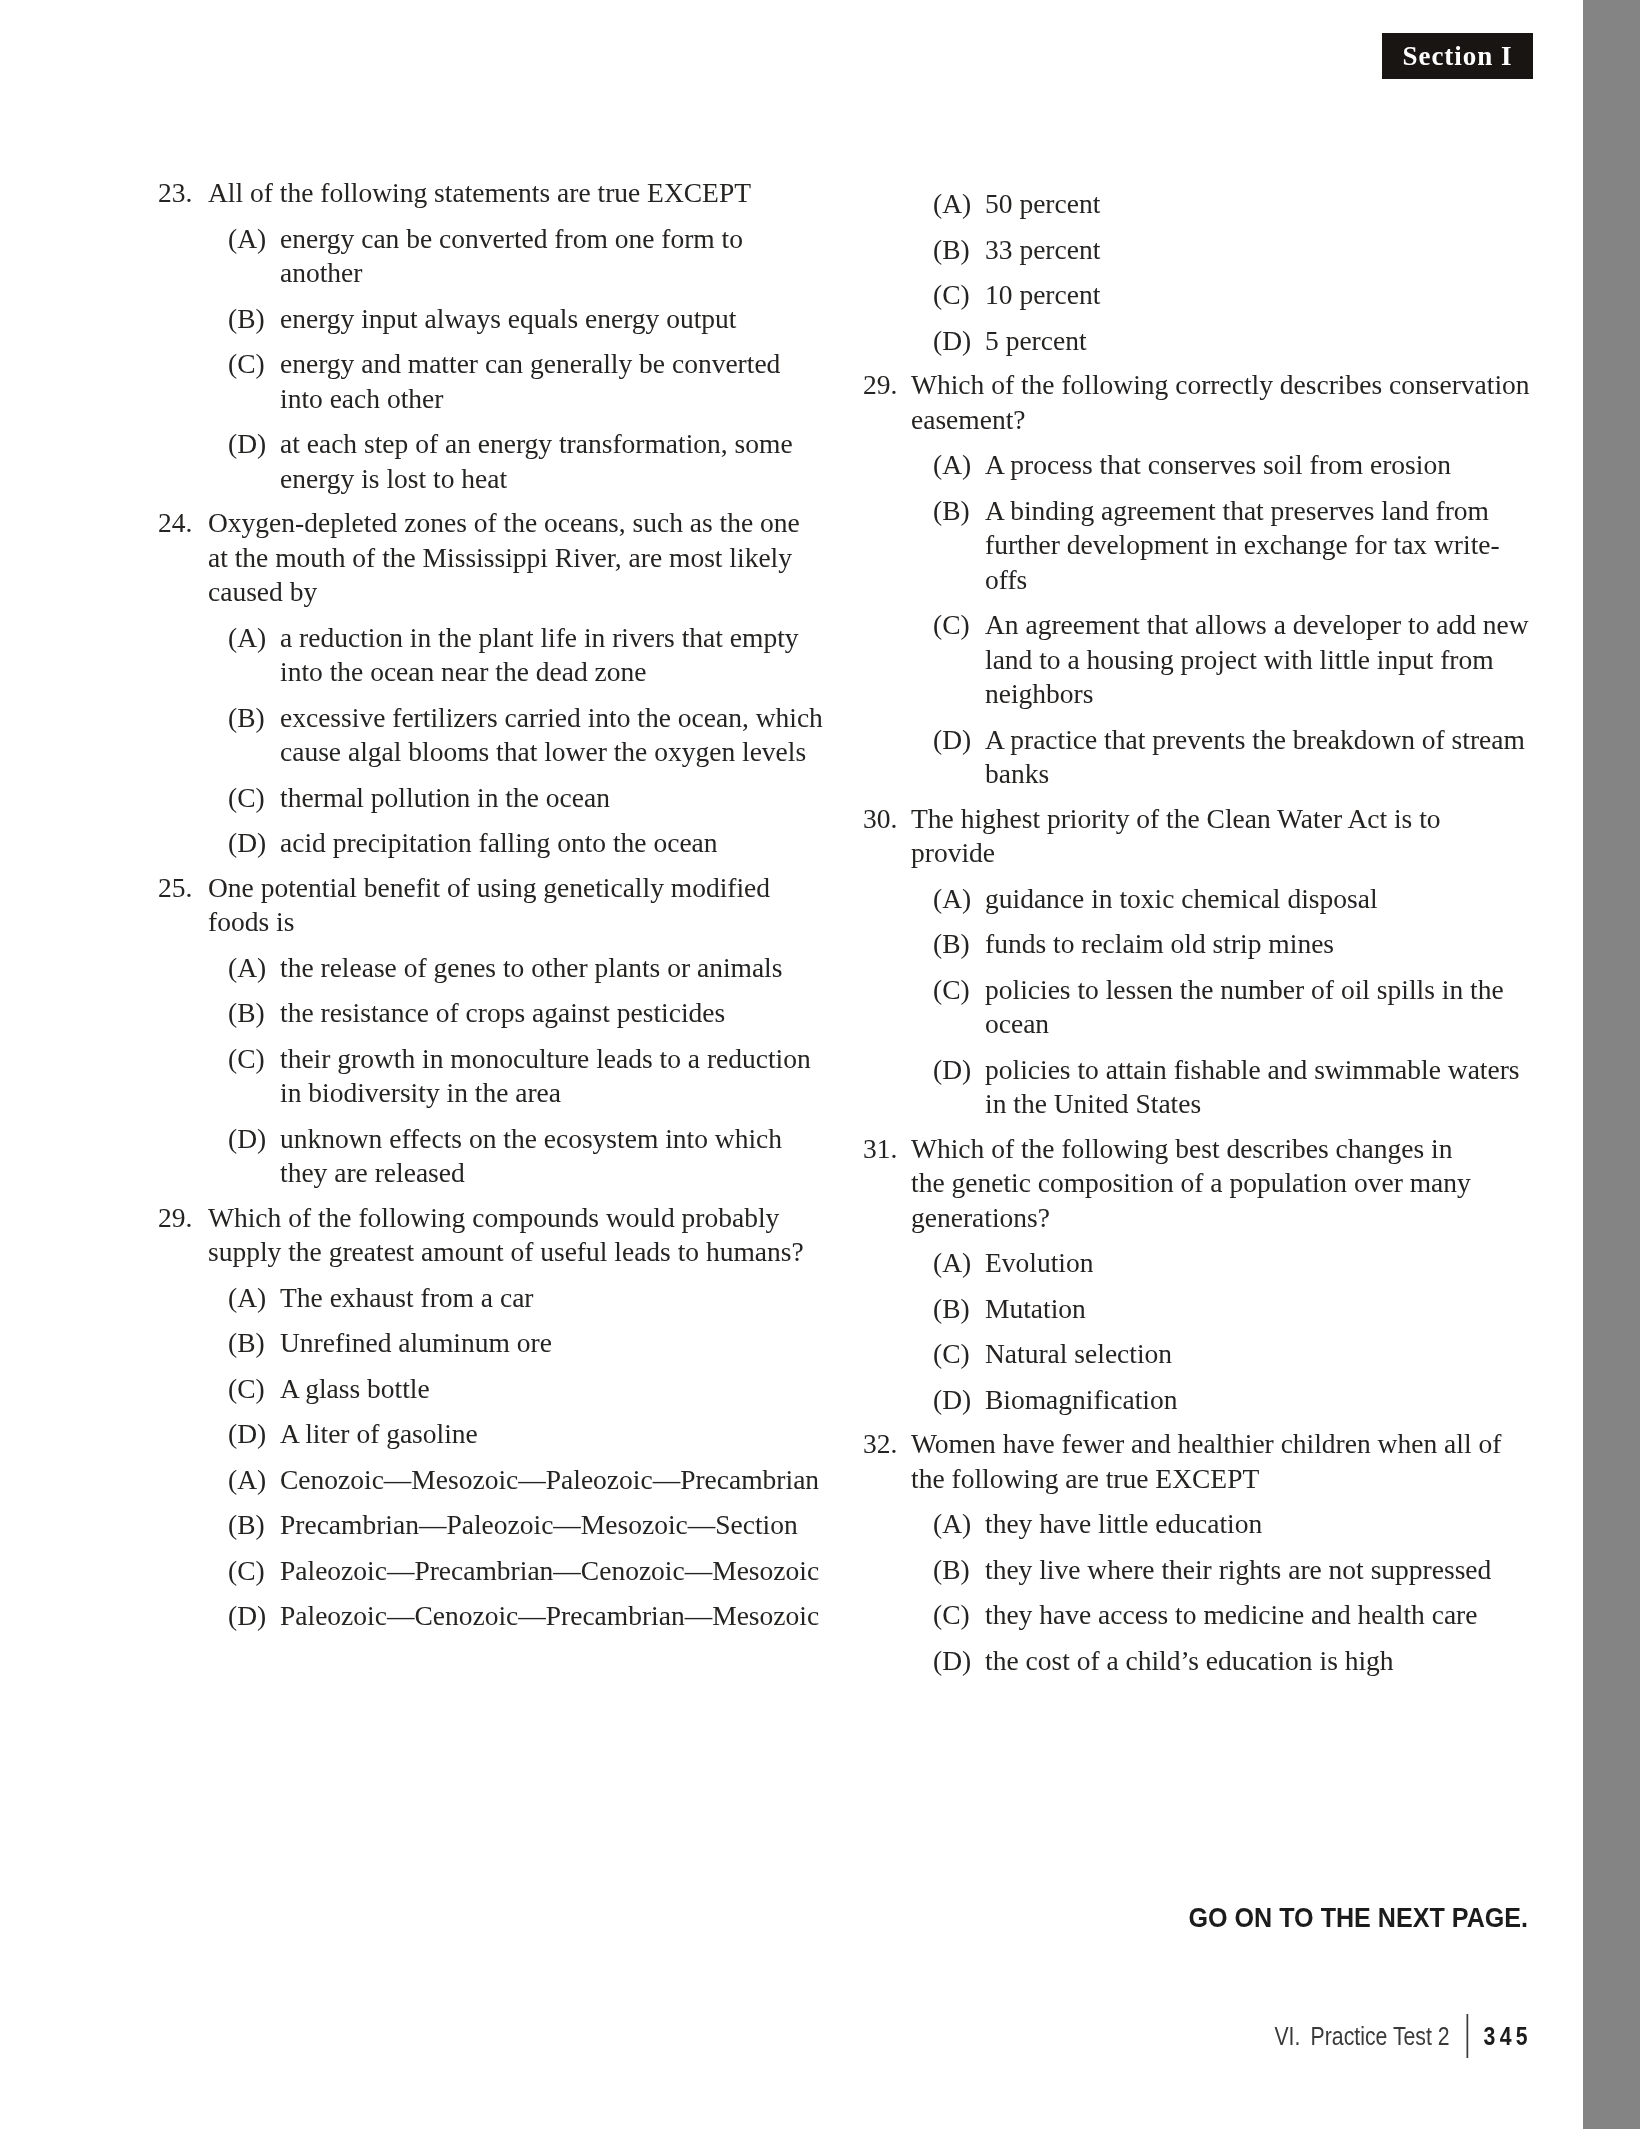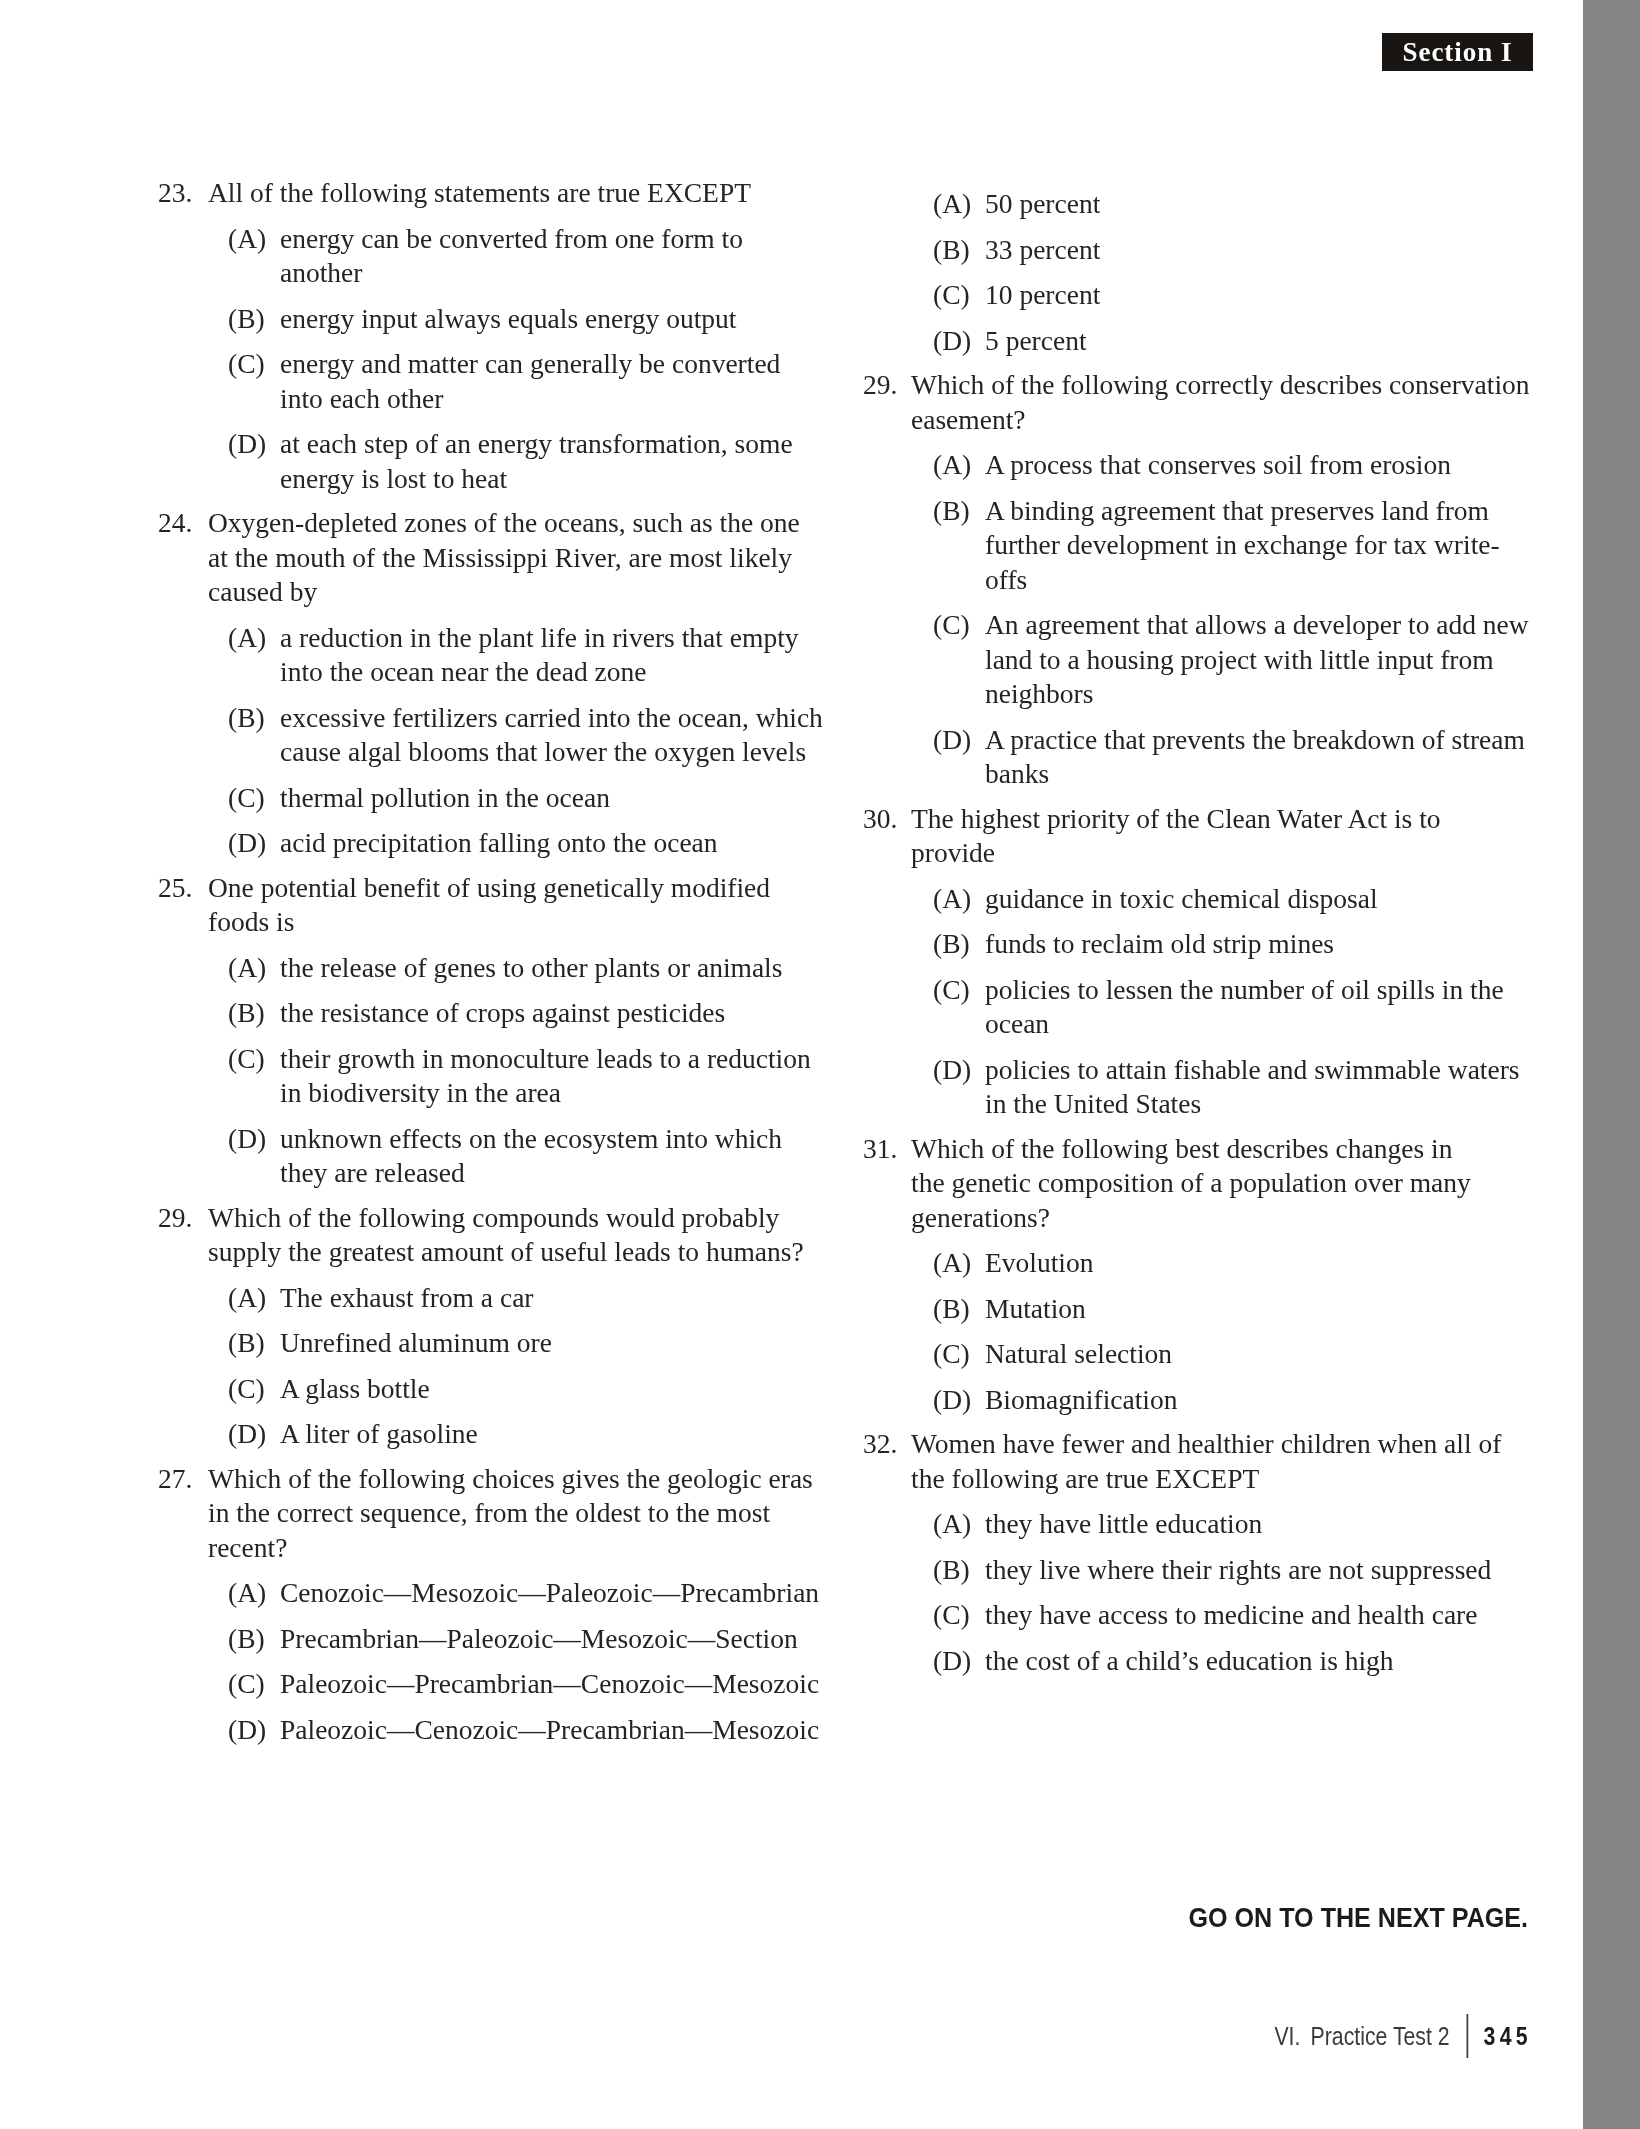--- a/index.html
+++ b/index.html
@@ -14,21 +14,21 @@
   }
   .sidebar-band {
     position: absolute;
     top: 0; right: 0;
     width: 57px; height: 100%;
     background: #848484;
   }
   .section-badge {
     position: absolute;
     left: 1382px; top: 33px;
-    width: 151px; height: 38px;
+    width: 151px; height: 46px;
     background: #181512;
     color: #ffffff;
     font-weight: bold;
     font-size: 27px;
     display: flex;
     align-items: center;
     justify-content: center;
     letter-spacing: 1px;
   }
   .col {
@@ -188,26 +188,20 @@
         <div class="option">
           <span class="opt-letter">(C)</span>
           <div class="opt-text">A glass bottle</div>
         </div>
         <div class="option">
           <span class="opt-letter">(D)</span>
           <div class="opt-text">A liter of gasoline</div>
         </div>
       </div>
       <div class="question">
-        <div class="q-head">
-          <span class="q-num">27.</span>
-          <div class="q-stem">Which of the following choices gives the geologic eras
-in the correct sequence, from the oldest to the most
-recent?</div>
-        </div>
         <div class="option">
           <span class="opt-letter">(A)</span>
           <div class="opt-text">Cenozoic—Mesozoic—Paleozoic—Precambrian</div>
         </div>
         <div class="option">
           <span class="opt-letter">(B)</span>
           <div class="opt-text">Precambrian—Paleozoic—Mesozoic—Section</div>
         </div>
         <div class="option">
           <span class="opt-letter">(C)</span>

